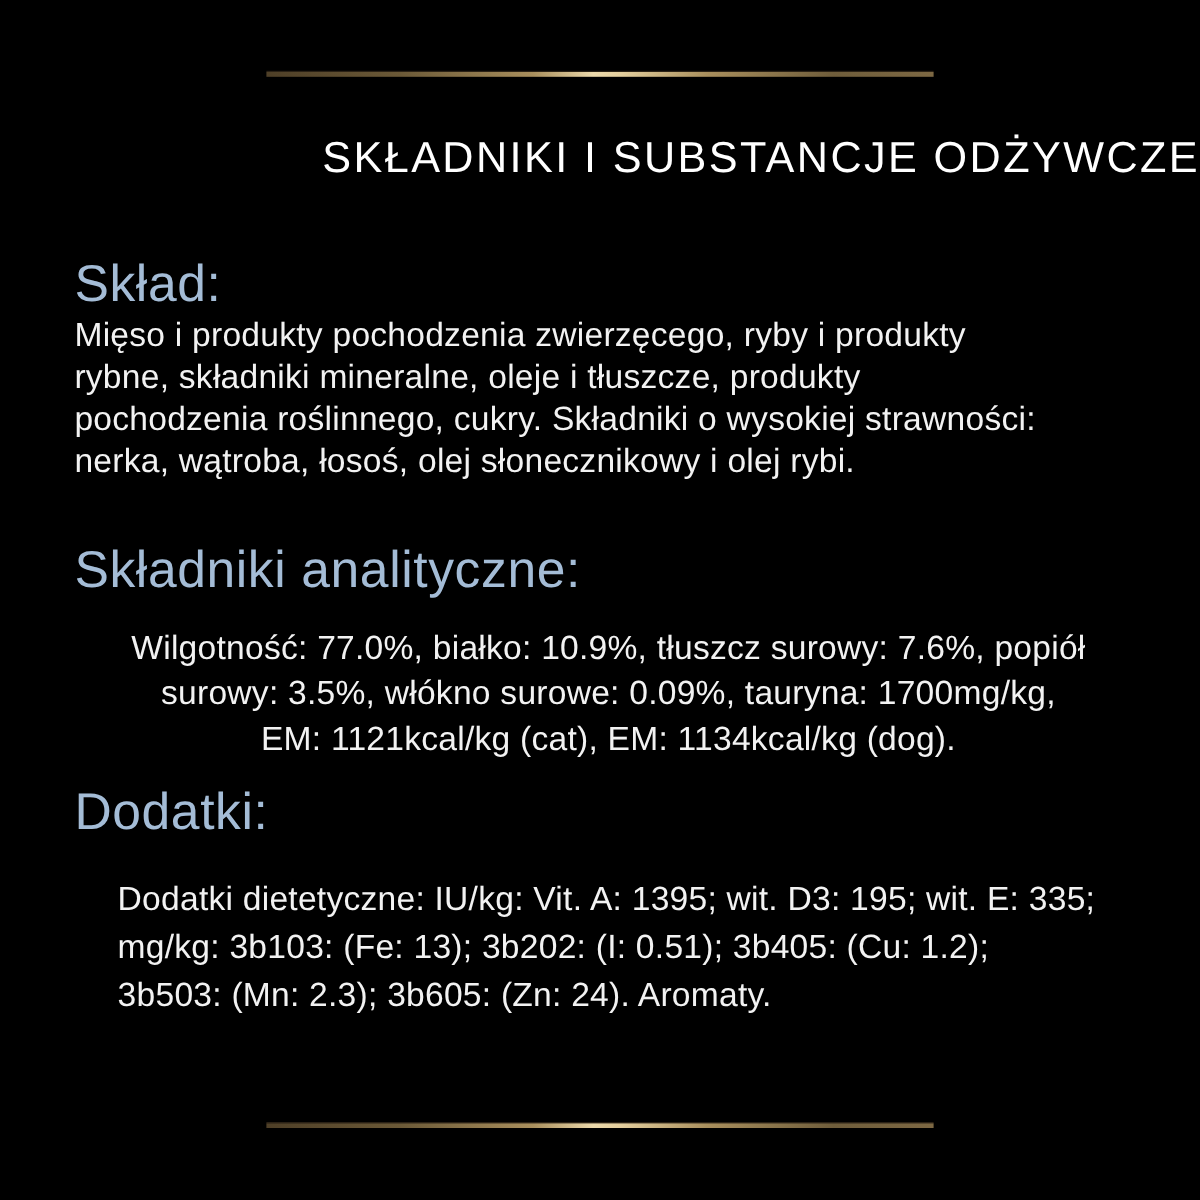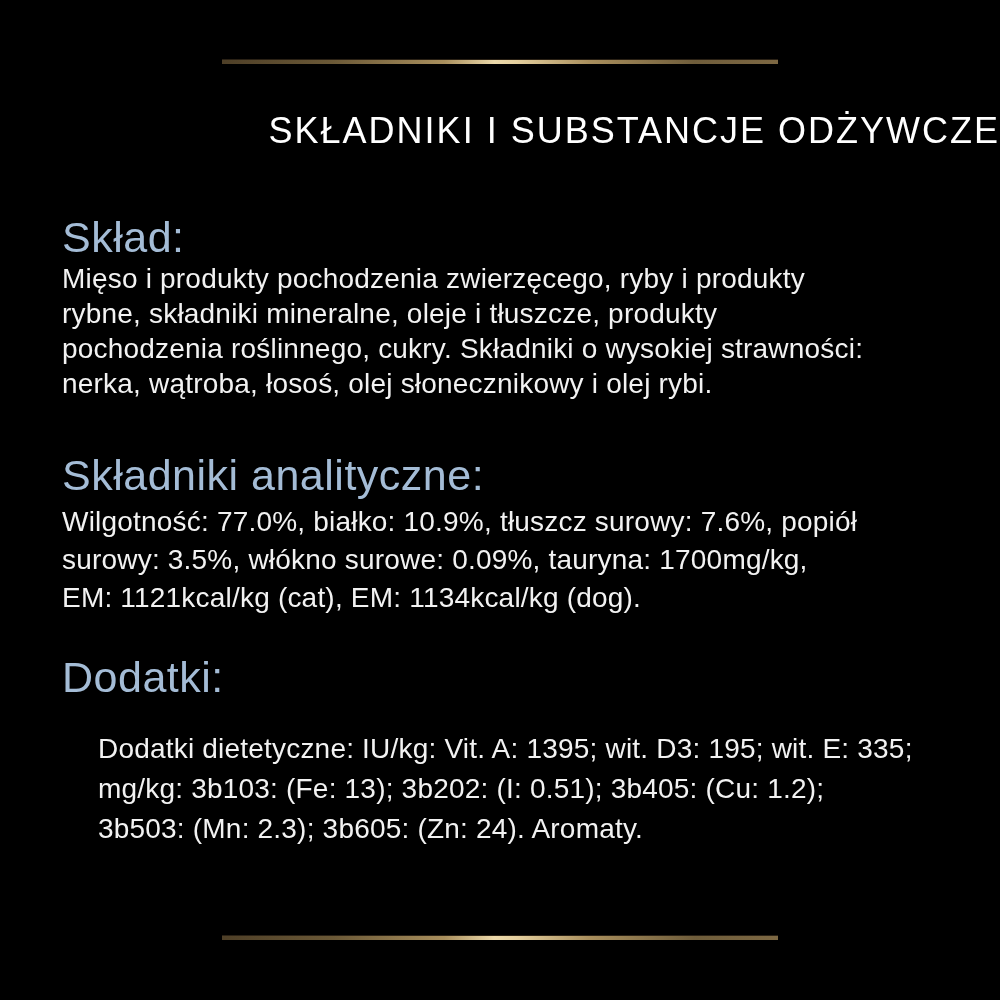--- a/index.html
+++ b/index.html
@@ -64,21 +64,21 @@
     font-size: 28px;
     font-weight: 400;
     white-space: pre-line;
     letter-spacing: 0.2px;
   }
 
   .heading-sklad { top: 213px; }
   .body-sklad    { top: 261px; line-height: 35px; }
 
   .heading-analityczne { top: 451px; }
-  .body-analityczne    { top: 503px; line-height: 38px; }
+  .body-analityczne    { top: 521px; line-height: 38px; text-align: center; }
 
   .heading-dodatki { top: 653px; }
   .body-dodatki    { top: 729px; line-height: 40px; margin-left: 36px; }
 </style>
 </head>
 <body>
 
 <div class="panel">
 
   <div class="gold-rule top"></div>

